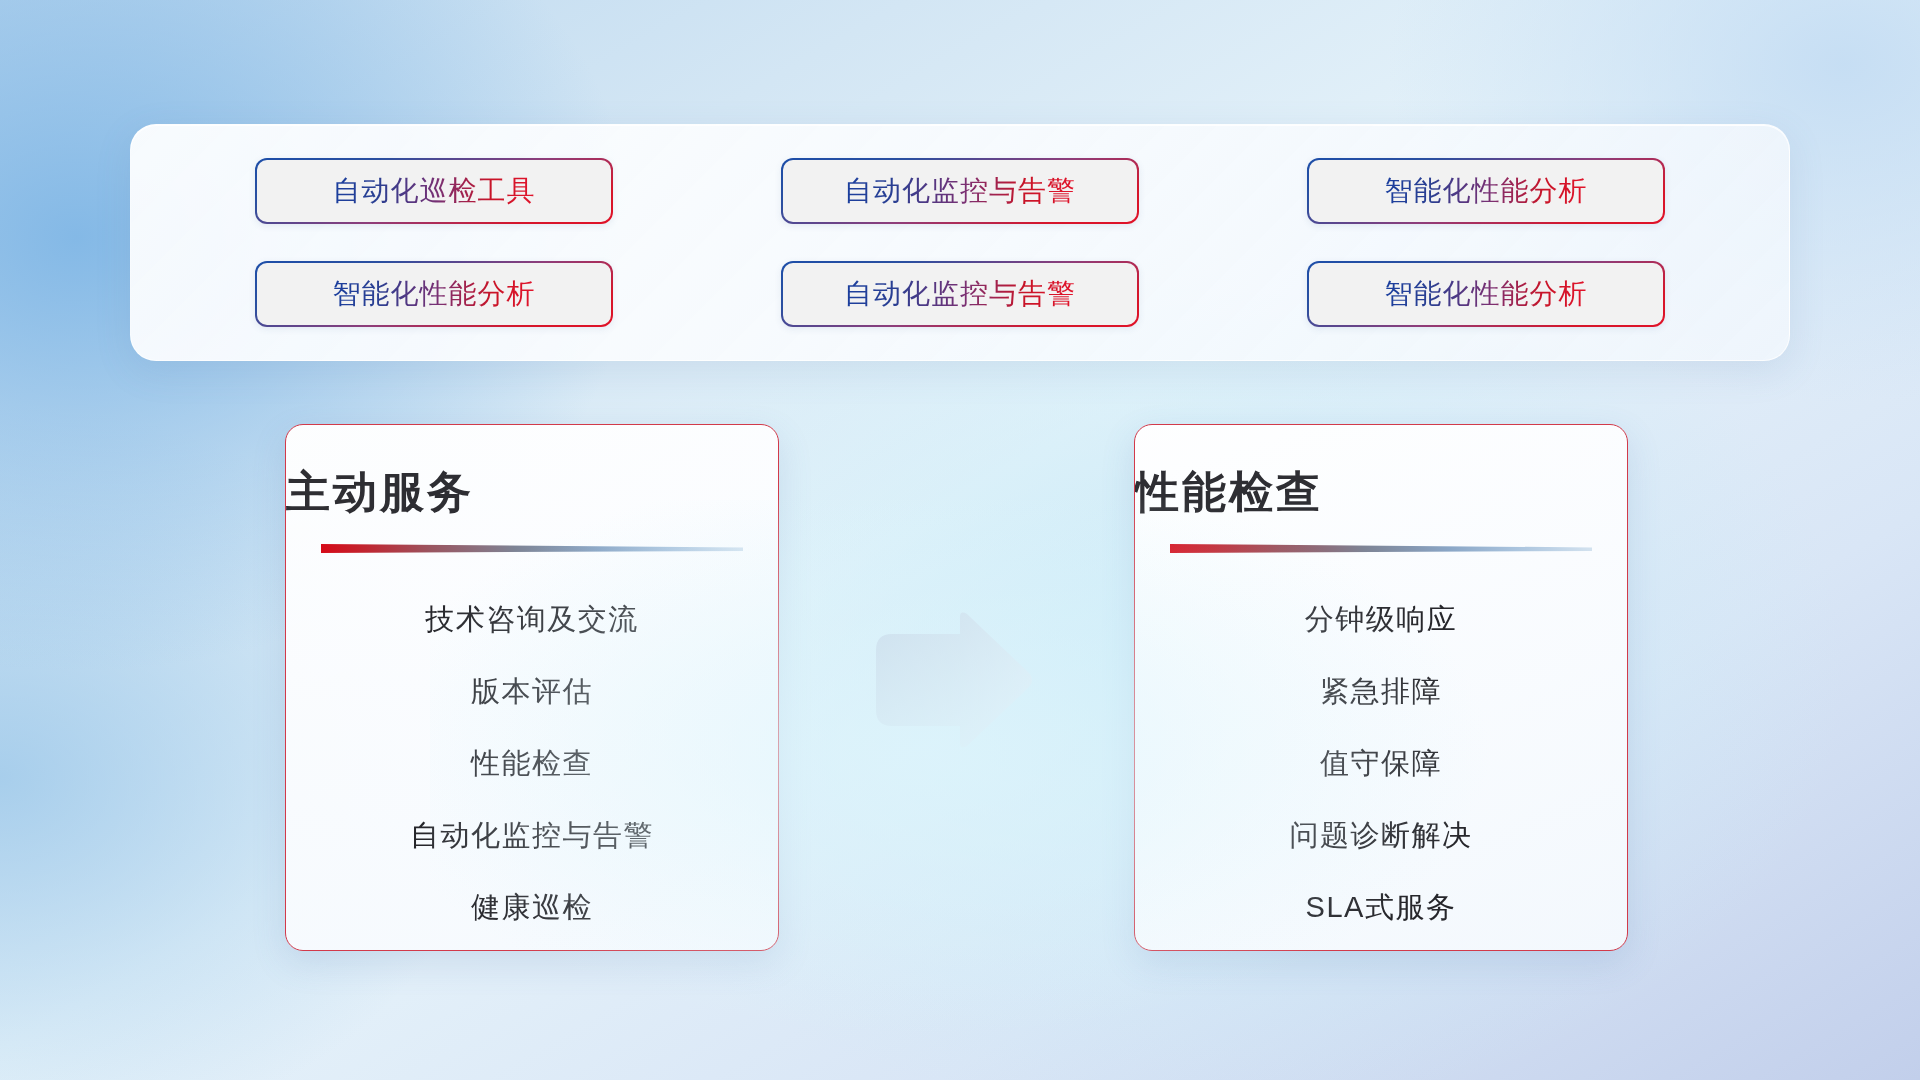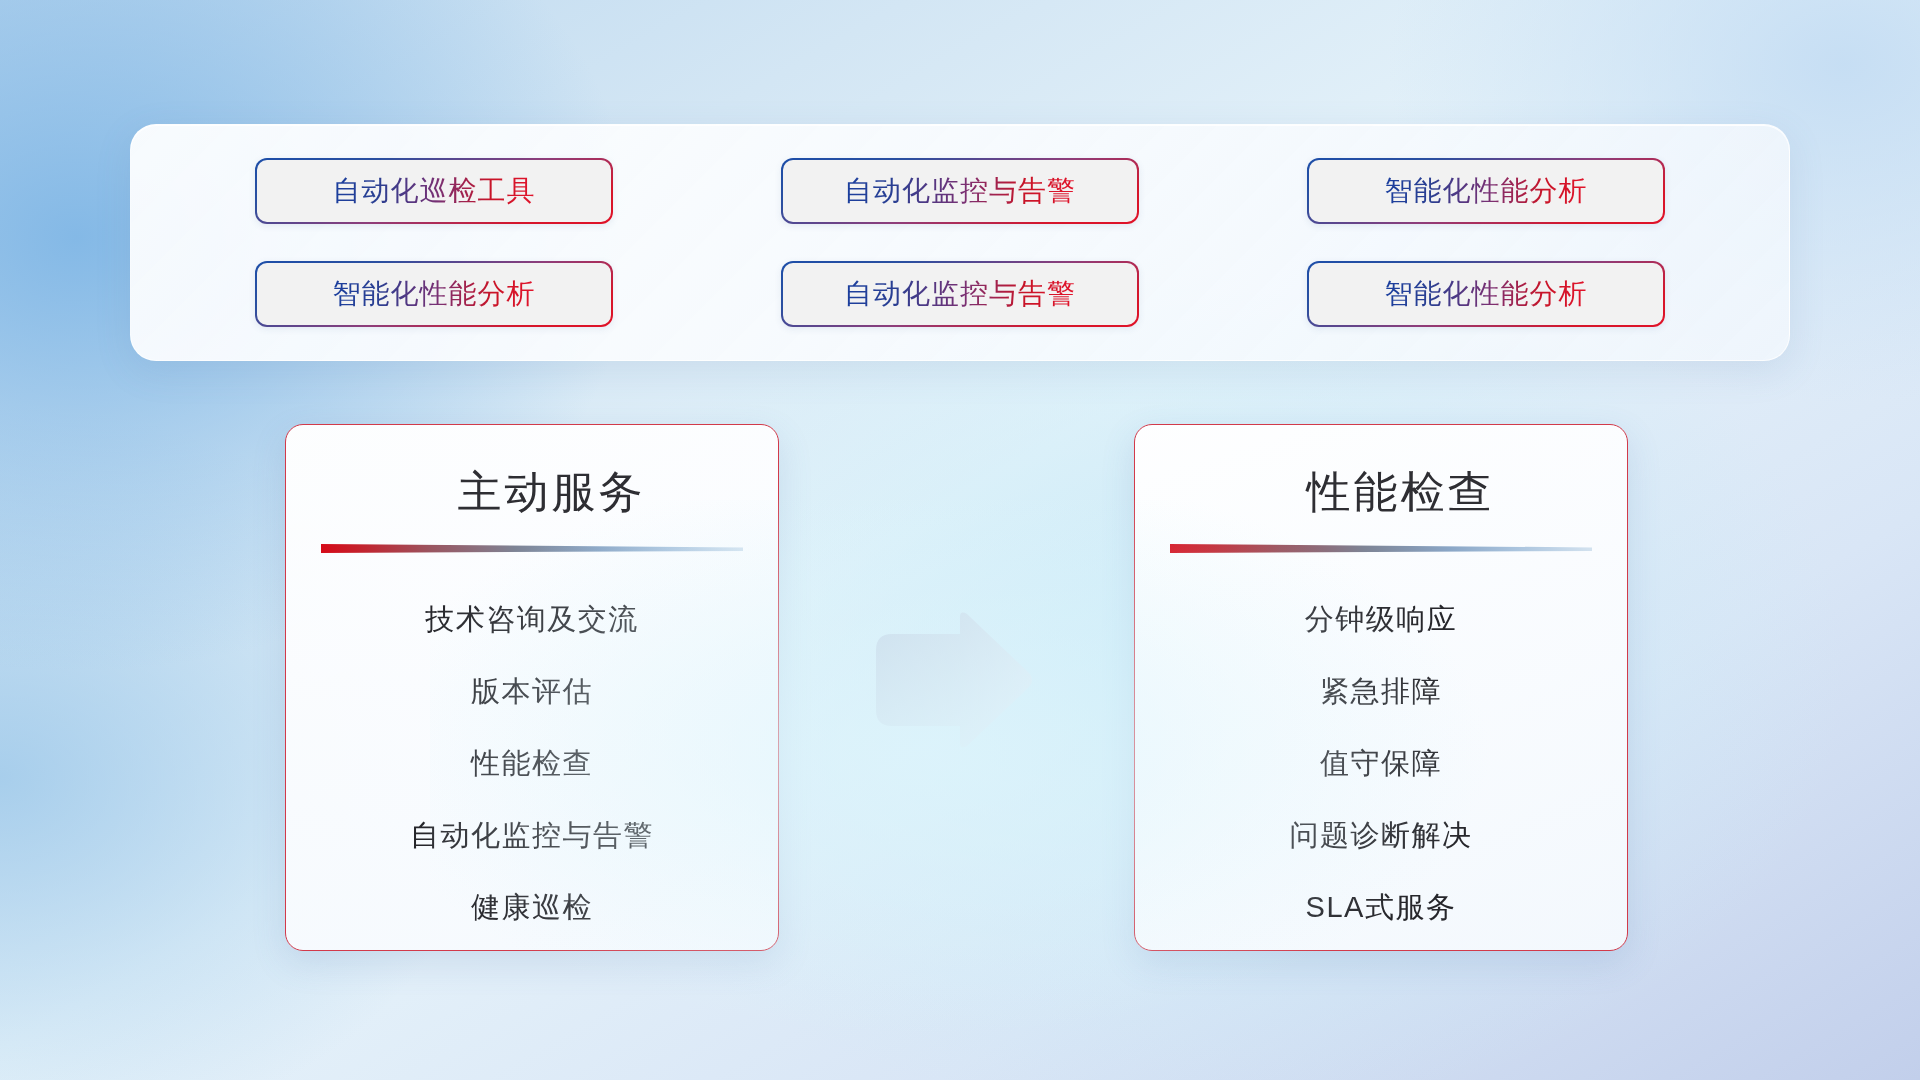--- a/index.html
+++ b/index.html
@@ -105,26 +105,25 @@
     border: 1.5px solid #d23a4a;
     background: linear-gradient(160deg, rgba(255,255,255,0.97) 0%, rgba(252,253,255,0.95) 40%, rgba(246,250,254,0.93) 100%);
     box-shadow: 0 12px 34px rgba(80,120,175,0.16);
     overflow: hidden;
   }
   .card.left  { left: 285px;  top: 424px; }
   .card.right { left: 1134px; top: 424px; }
 
   .card-title {
     margin-top: 38px;
-    text-align: center;
+    text-align: left;
     font-size: 44px;
-    font-weight: 400;
+    font-weight: 700;
     color: #2e2e33;
     letter-spacing: 3px;
-    padding-left: 39px;
   }
   .card-rule {
     position: relative;
     margin: 22px auto 0 auto;
     width: 422px;
     height: 9px;
   }
   .card-rule .rule-shape {
     position: absolute;
     inset: 0;

